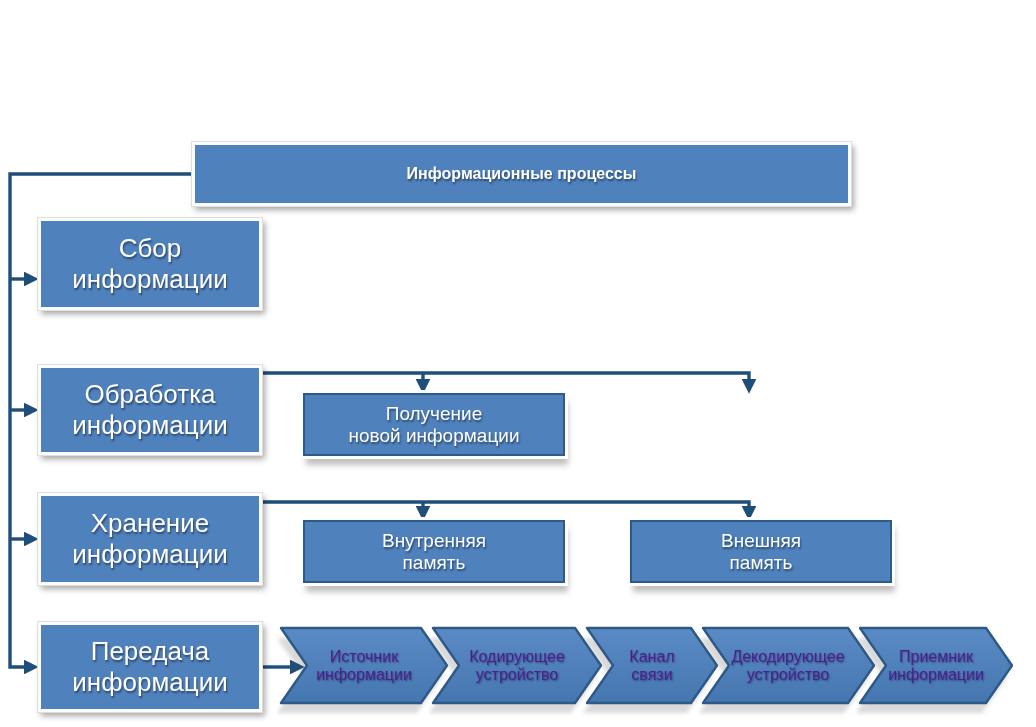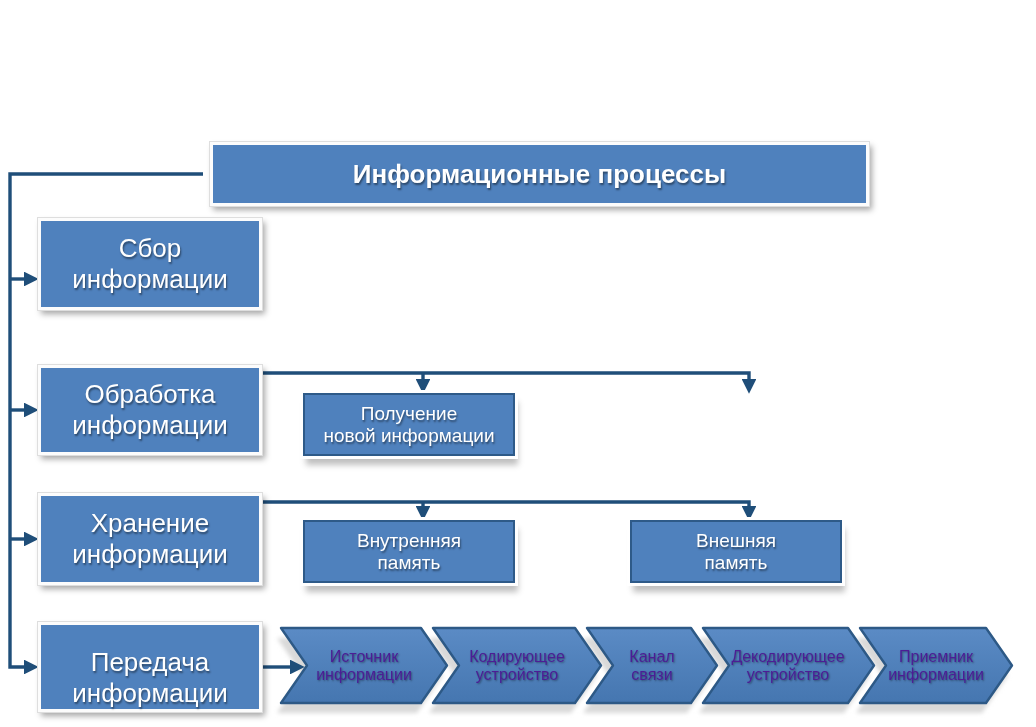--- a/index.html
+++ b/index.html
@@ -19,27 +19,27 @@
   }
   .nbox span{white-space:pre-line;text-shadow:1px 2px 2px rgba(0,0,0,.45);}
   .frame-white{
     border:3px solid #fcfcfc;
     box-shadow:0 0 0 1px #dedede, 3px 4px 6px rgba(0,0,0,.35);
   }
   .frame-dark{
     border:2px solid #2e5a88;
     box-shadow:0 0 0 3px #ffffff, 3px 9px 6px rgba(0,0,0,.25);
   }
-  .rootbox{left:210px;top:142px;width:659px;height:64px;font-size:26px;font-weight:bold;}
+  .rootbox{left:192px;top:142px;width:659px;height:64px;font-size:16px;font-weight:bold;}
   .leftcol{left:38px;width:224px;font-size:26px;}
   .b-sbor{top:218px;height:92px;}
   .b-obr{top:365px;height:90px;}
   .b-hran{top:493px;height:92px;}
-  .b-per{top:622px;height:90px;align-items:flex-end;}
-  .child{width:212px;height:63px;font-size:19px;text-align:center;}
+  .b-per{top:622px;height:90px;}
+  .child{width:262px;height:63px;font-size:19px;text-align:center;}
   .c-poluch{left:303px;top:393px;}
   .c-izmen{left:630px;top:391px;}
   .c-vnutr{left:303px;top:520px;}
   .c-vnesh{left:630px;top:520px;}
   .chevlabel{
     position:absolute;top:628px;height:75px;width:150px;
     display:flex;align-items:center;justify-content:center;
     color:#4c1d95;font-size:16px;text-align:center;
   }
   .chevlabel span{white-space:pre-line;text-shadow:1px 1px 2px rgba(0,0,0,.4);}

